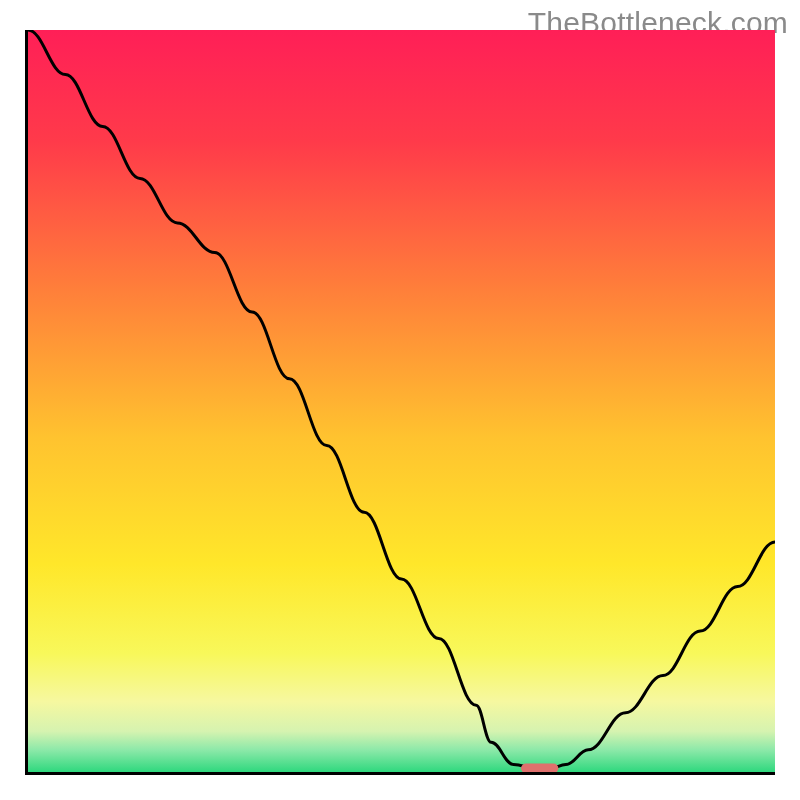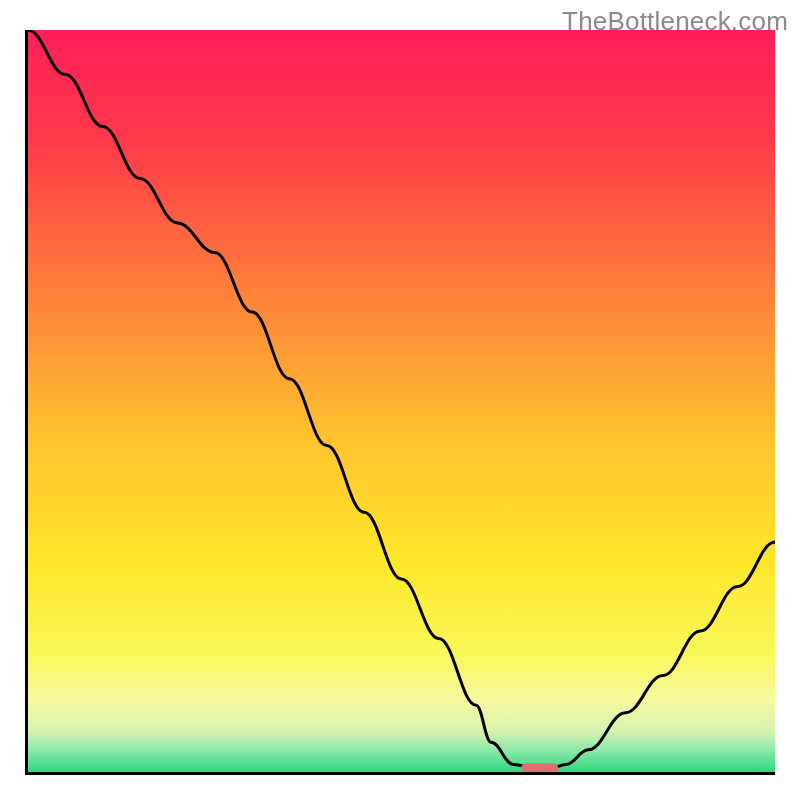--- a/index.html
+++ b/index.html
@@ -7,21 +7,21 @@
   .stage {
     position: relative;
     width: 800px;
     height: 800px;
   }
   .watermark {
     position: absolute;
     top: 6px;
     right: 12px;
     font-family: Arial, Helvetica, sans-serif;
-    font-size: 26px;
+    font-size: 30px;
     color: #8a8a8a;
     font-weight: 400;
     letter-spacing: 0.2px;
   }
   .plot-frame {
     position: absolute;
     left: 25px;
     top: 30px;
     width: 750px;
     height: 745px;

